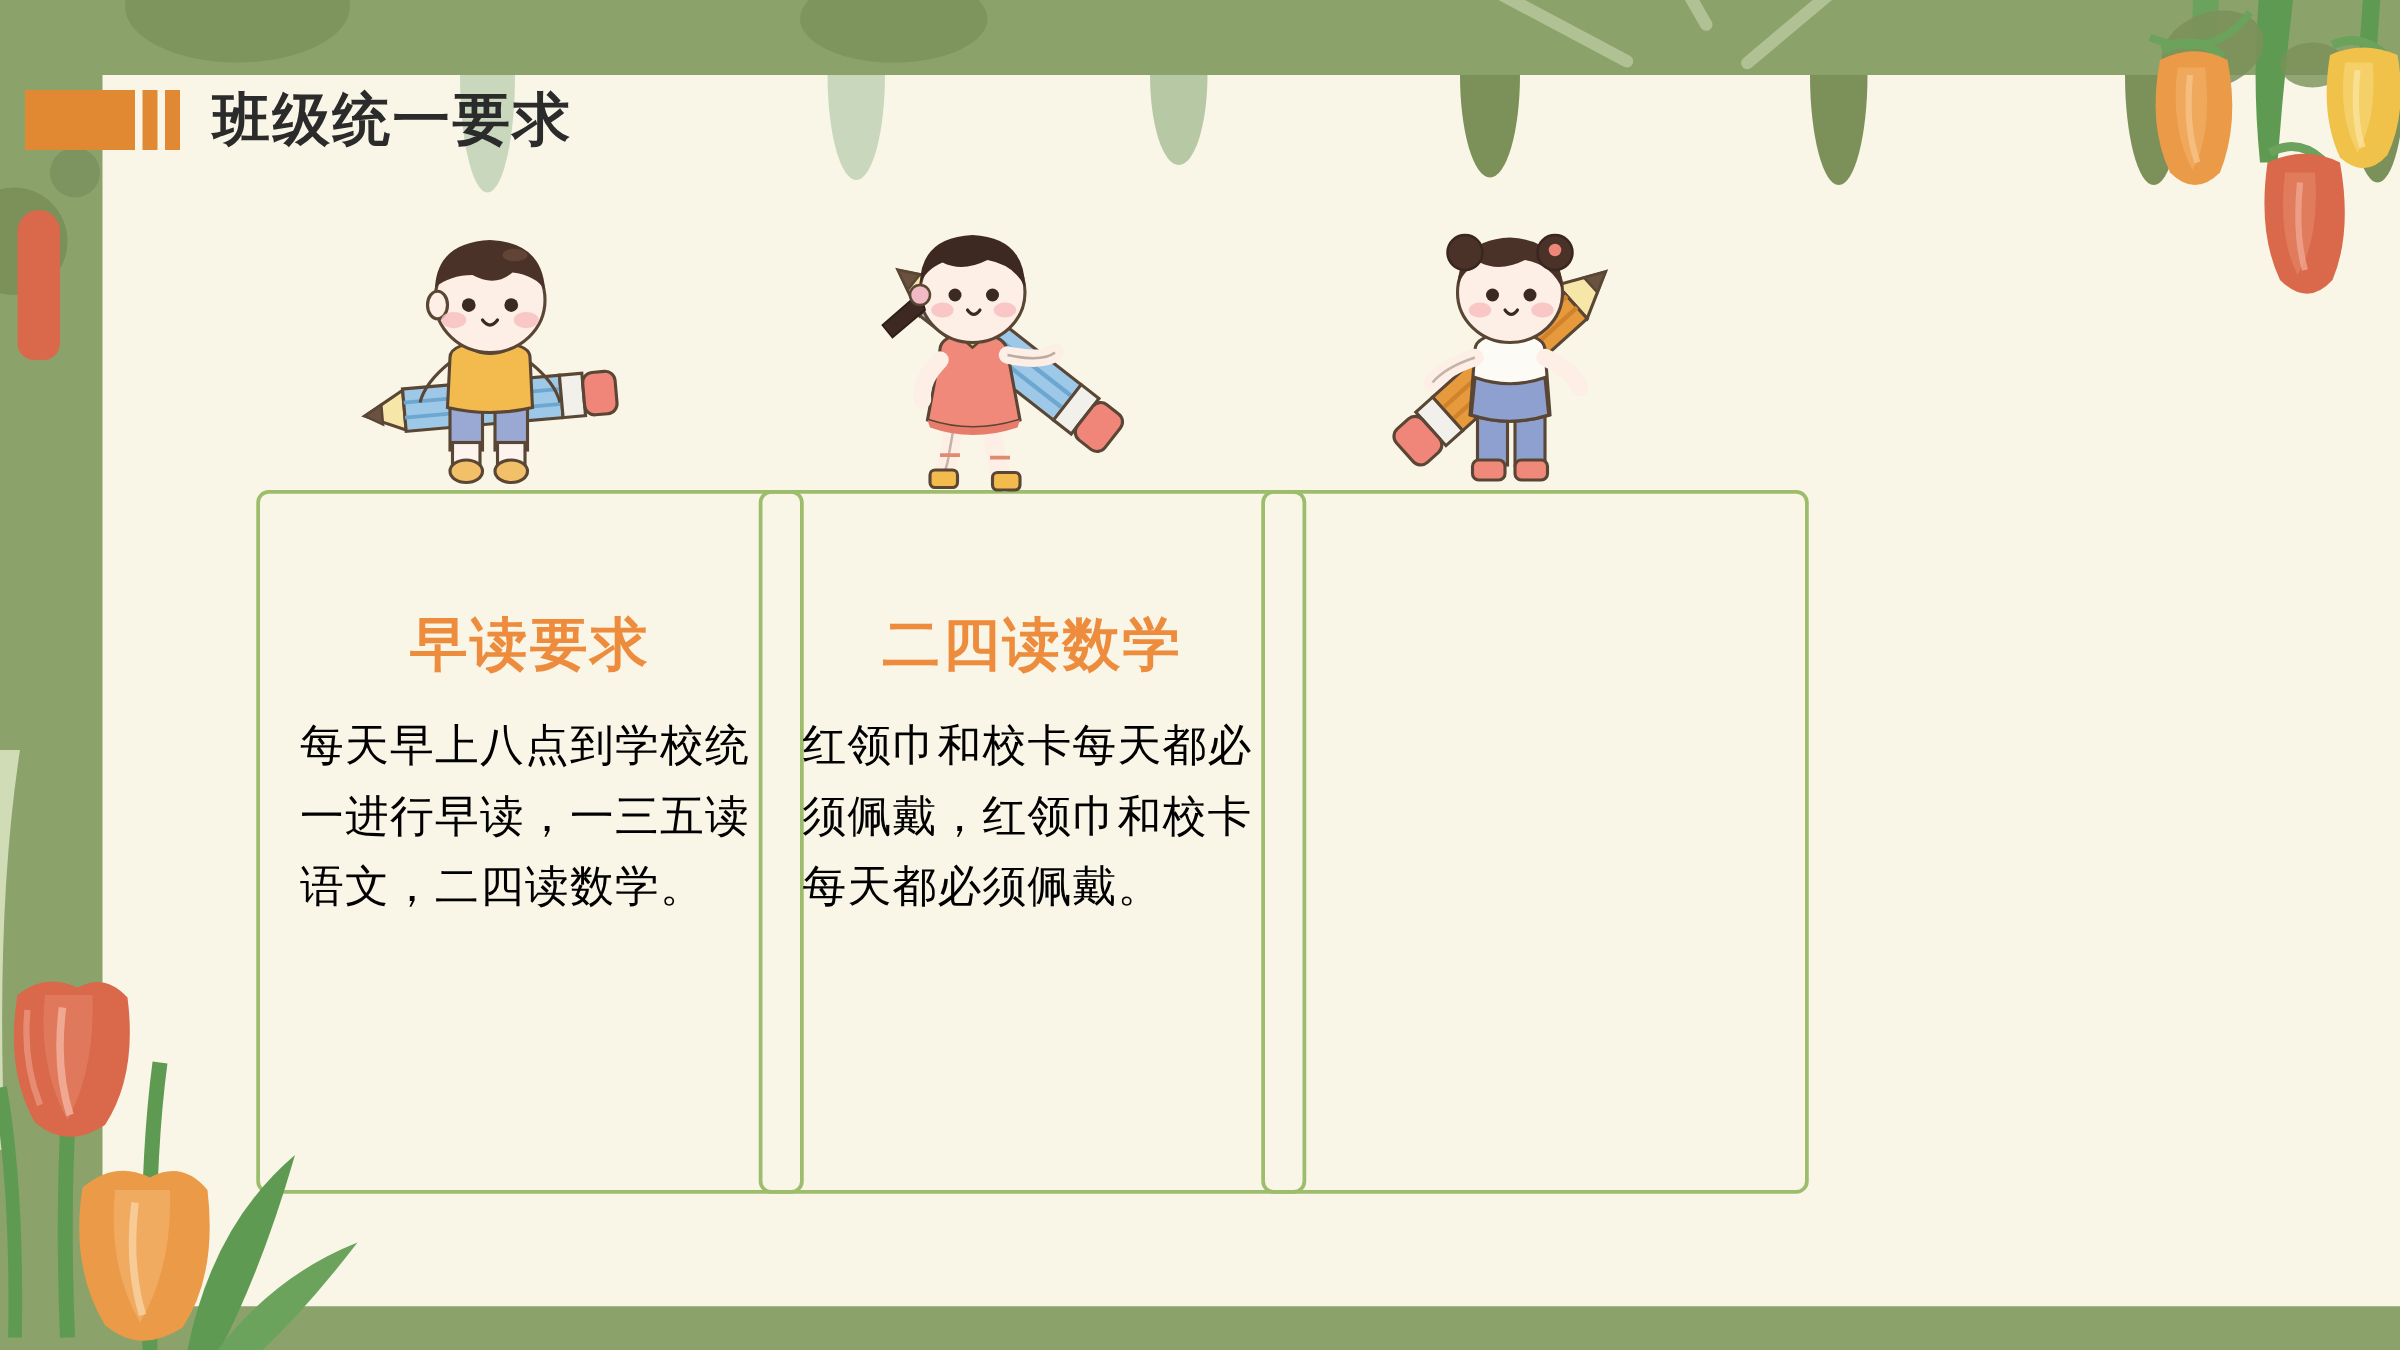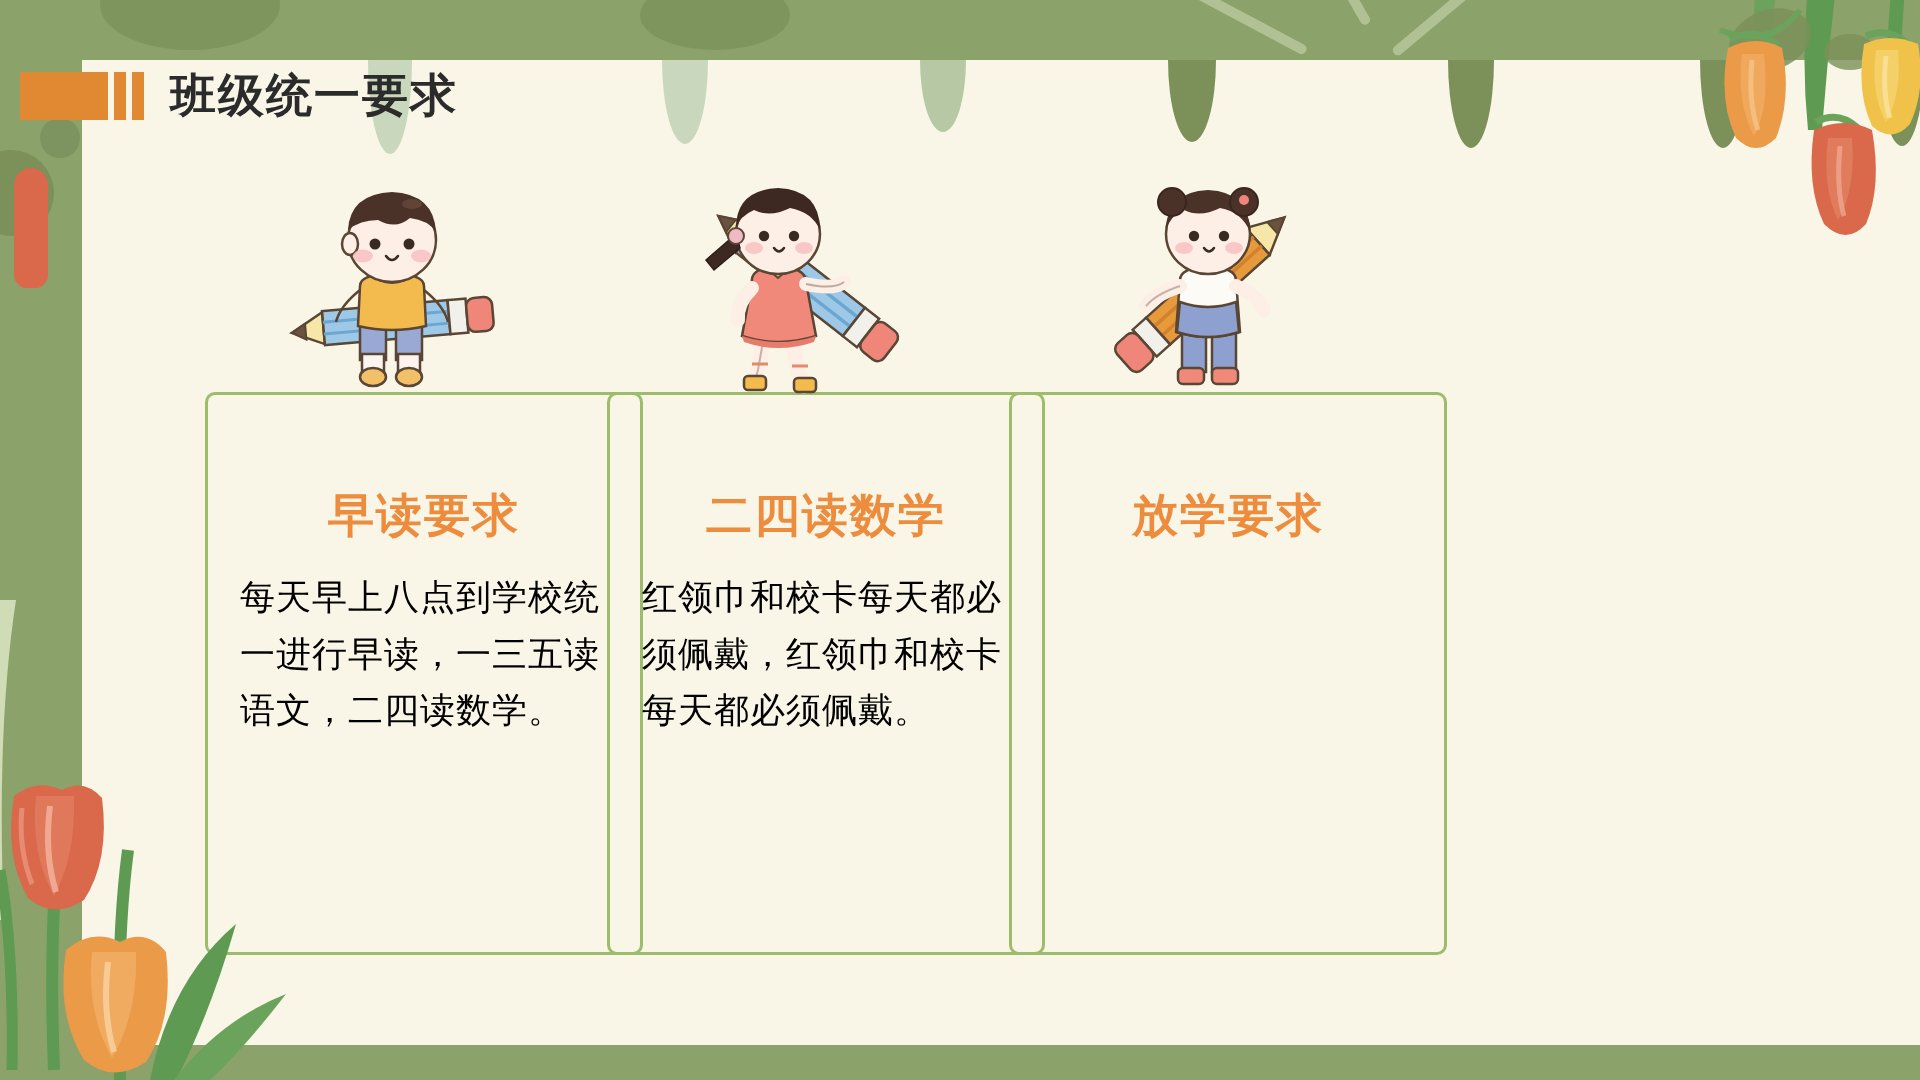--- a/index.html
+++ b/index.html
@@ -377,19 +377,18 @@
 
     <div class="card" style="left:607px;">
       <div class="card-inner">
         <div class="card-title">二四读数学</div>
         <div class="card-body">红领巾和校卡每天都必须佩戴，红领巾和校卡每天都必须佩戴。</div>
       </div>
     </div>
 
     <div class="card" style="left:1009px;">
       <div class="card-inner">
-        <div class="card-title">放学要求</div>
       </div>
     </div>
 
   </div>
 
 </div>
 
 </body></html>

